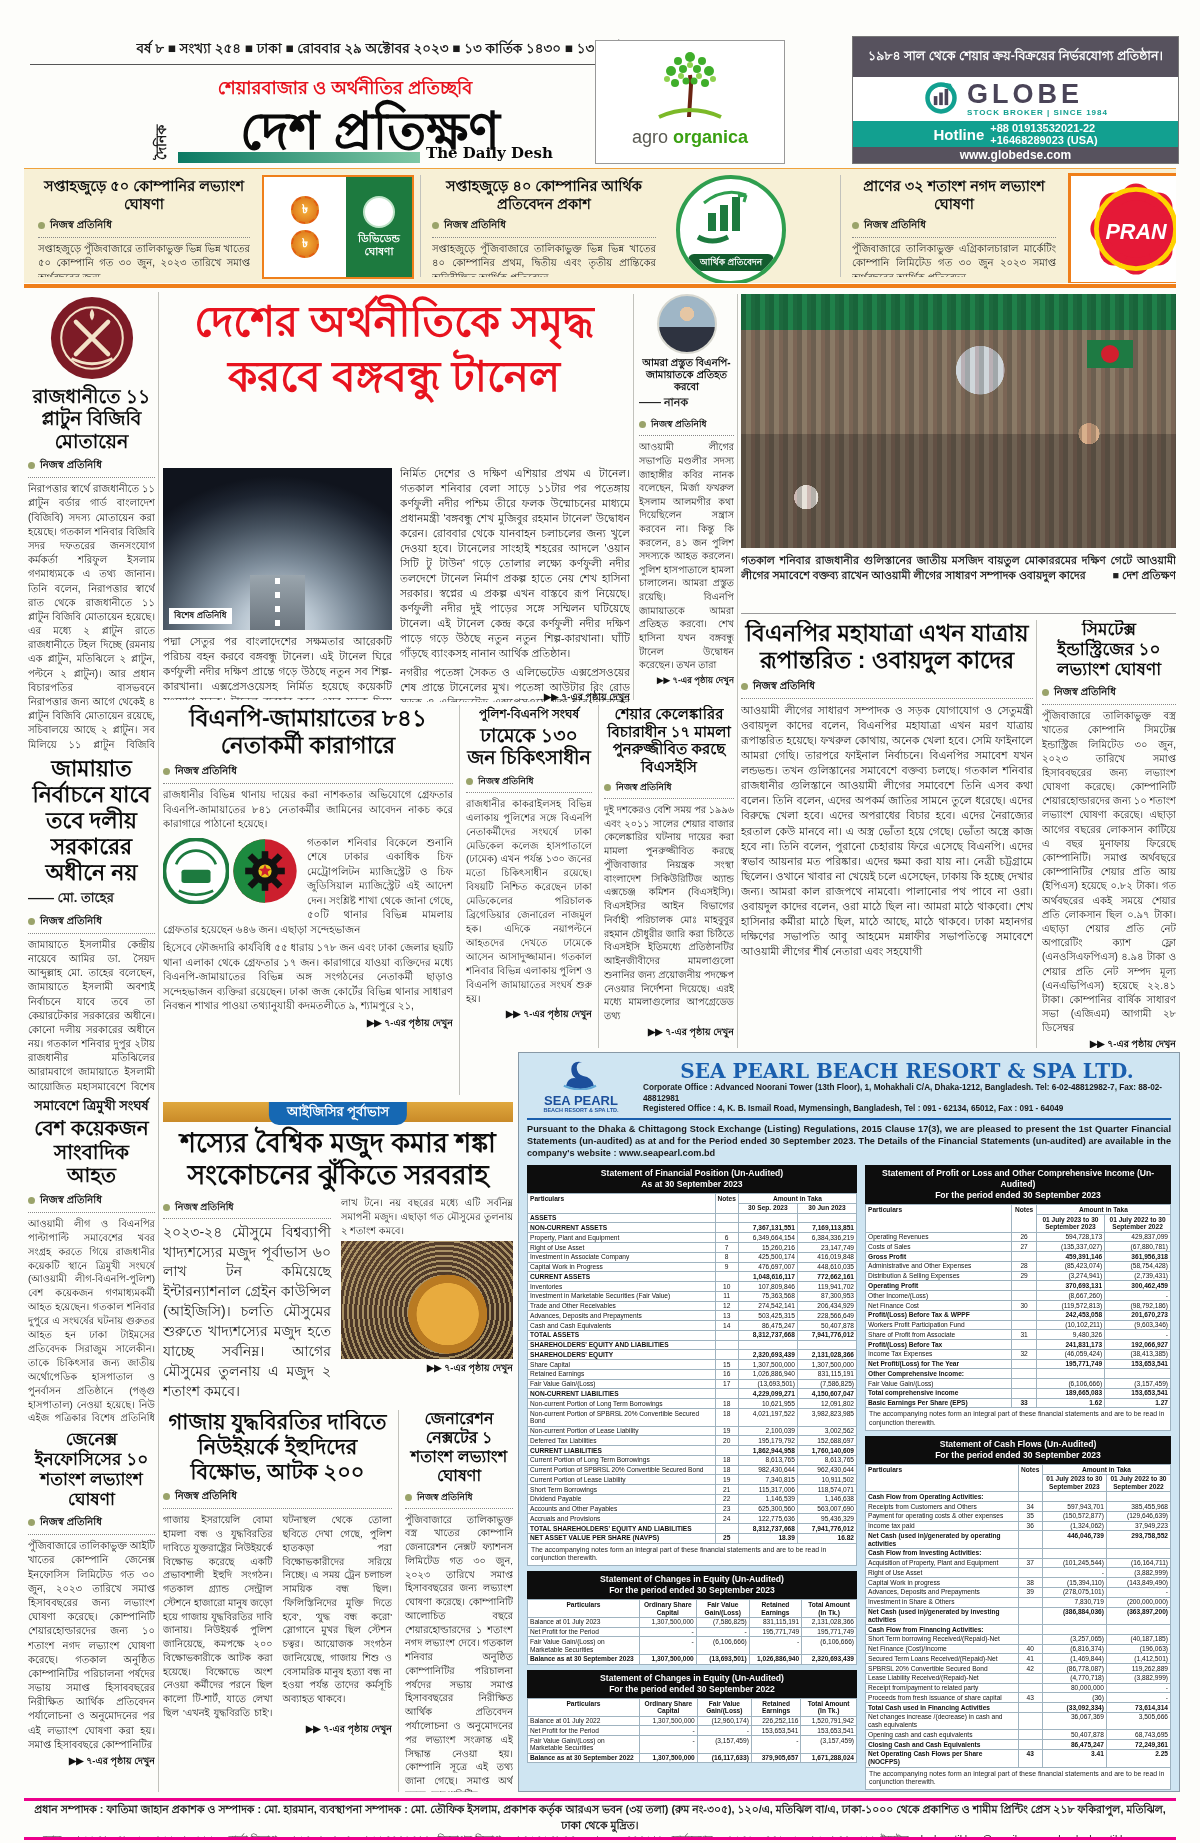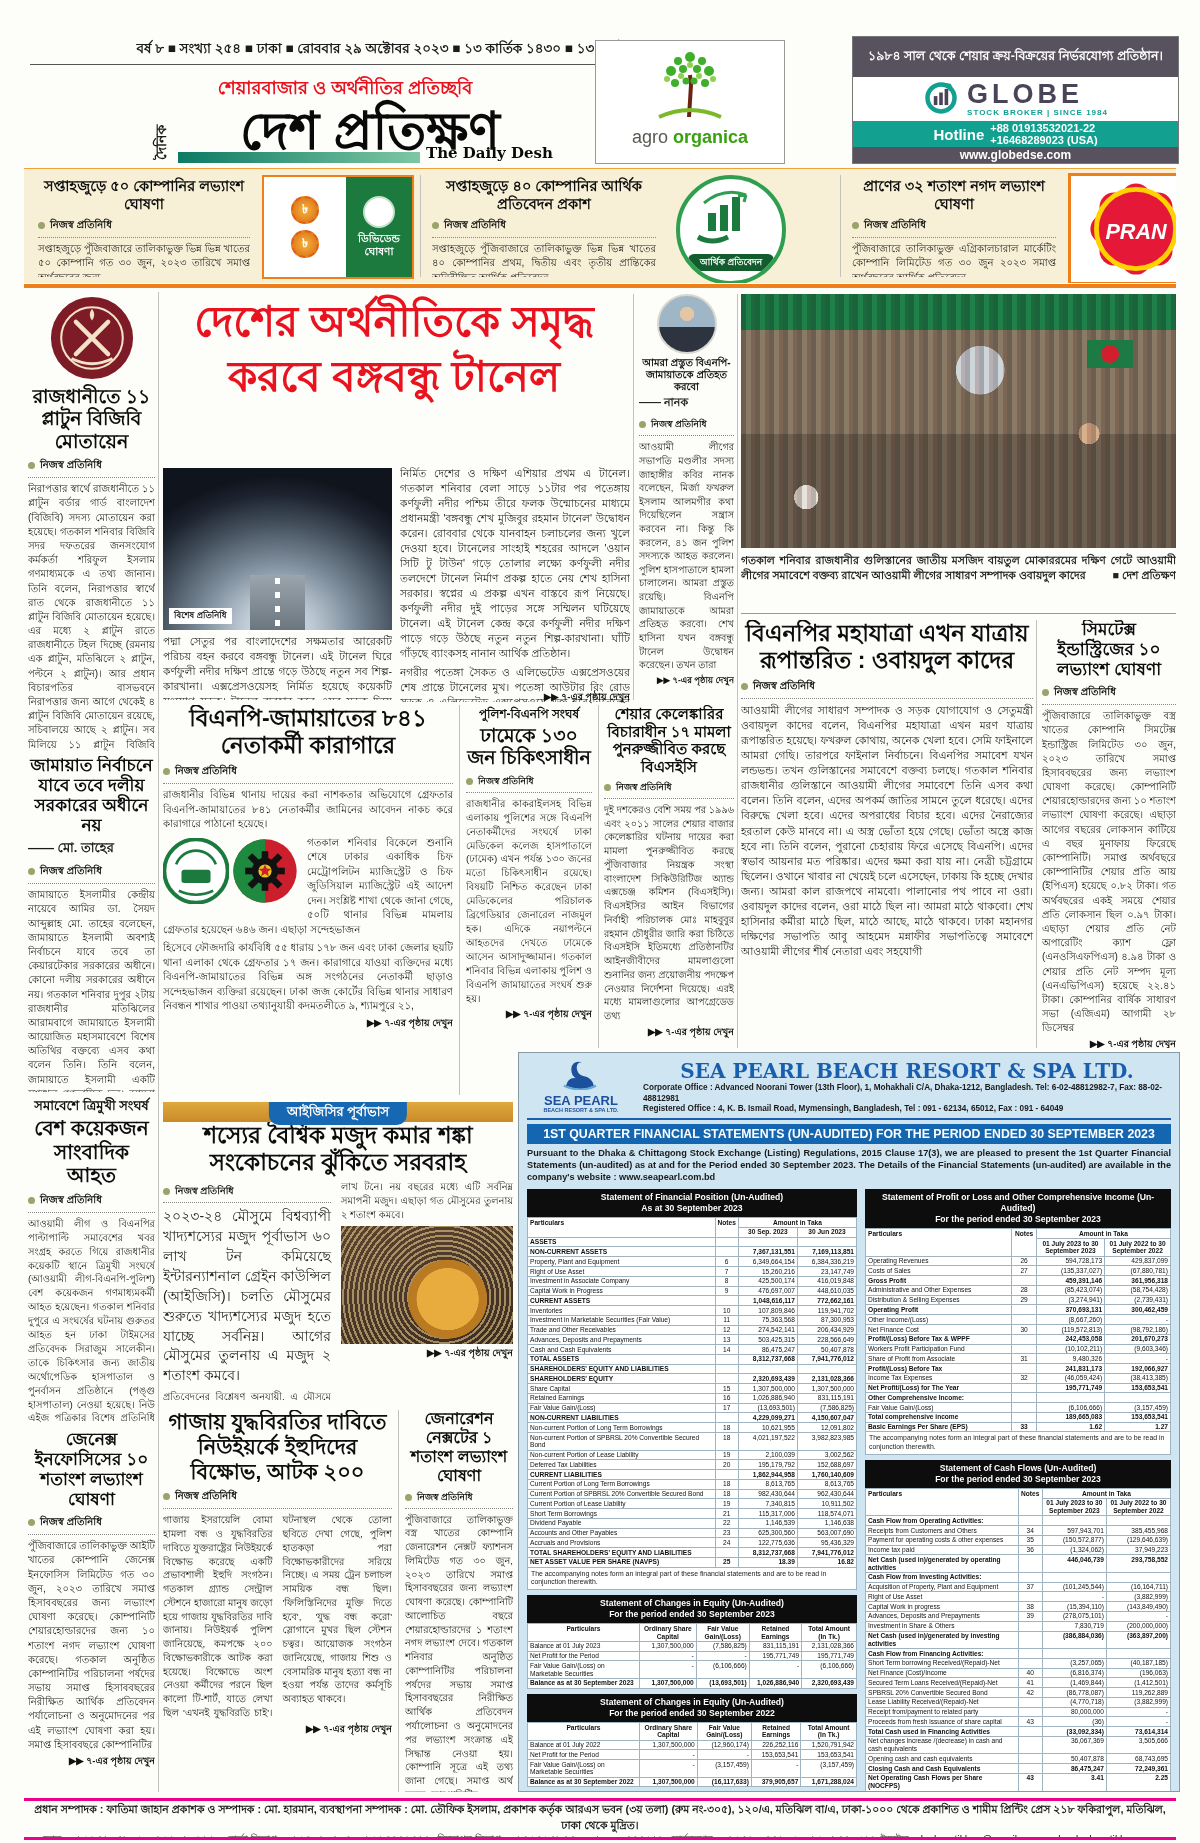--- a/index.html
+++ b/index.html
@@ -225,21 +225,21 @@
     <div class="hC" style="font-size:19px;">রাজধানীতে ১১ প্লাটুন বিজিবি মোতায়েন</div>
     <div class="by">
         <span class="dot"></span>
         <span>নিজস্ব প্রতিনিধি</span>
       </div>
     <div class="bd" style="font-size:10px;">নিরাপত্তার স্বার্থে রাজধানীতে ১১ প্লাটুন বর্ডার গার্ড বাংলাদেশ (বিজিবি) সদস্য মোতায়েন করা হয়েছে। গতকাল শনিবার বিজিবি সদর দফতরের জনসংযোগ কর্মকর্তা শরিফুল ইসলাম গণমাধ্যমকে এ তথ্য জানান। তিনি বলেন, নিরাপত্তার স্বার্থে রাত থেকে রাজধানীতে ১১ প্লাটুন বিজিবি মোতায়েন হয়েছে। এর মধ্যে ২ প্লাটুন রাতে রাজধানীতে টহল দিচ্ছে (রমনায় এক প্লাটুন, মতিঝিলে ২ প্লাটুন, পল্টনে ২ প্লাটুন)। আর প্রধান বিচারপতির বাসভবনে নিরাপত্তার জন্য আগে থেকেই ৪ প্লাটুন বিজিবি মোতায়েন রয়েছে, সচিবালয়ে আছে ২ প্লাটুন। সব মিলিয়ে ১১ প্লাটুন বিজিবি রাজধানীতে মোতায়েন আছে। ১২ প্লাটুন বিজিবি সদস্য স্ট্যান্ডবাই</div>
 
   </div>
 
   <div class="abs" style="left:28px;top:756px;width:127px;height:336px;">
-    <div class="hC" style="font-size:17px;">জামায়াত নির্বাচনে যাবে তবে দলীয় সরকারের অধীনে নয়</div>
+    <div class="hC" style="font-size:22px;">জামায়াত নির্বাচনে যাবে তবে দলীয় সরকারের অধীনে নয়</div>
     <div class="attrib">—— মো. তাহের</div>
     <div class="by">
         <span class="dot"></span>
         <span>নিজস্ব প্রতিনিধি</span>
       </div>
     <div class="bd" style="font-size:10px;">জামায়াতে ইসলামীর কেন্দ্রীয় নায়েবে আমির ডা. সৈয়দ আব্দুল্লাহ মো. তাহের বলেছেন, জামায়াতে ইসলামী অবশ্যই নির্বাচনে যাবে তবে তা কেয়ারটেকার সরকারের অধীনে। কোনো দলীয় সরকারের অধীনে নয়। গতকাল শনিবার দুপুর ২টায় রাজধানীর মতিঝিলের আরামবাগে জামায়াতে ইসলামী আয়োজিত মহাসমাবেশে বিশেষ অতিথির বক্তব্যে এসব কথা বলেন তিনি। তিনি বলেন, জামায়াতে ইসলামী একটি সুশৃঙ্খল গণতান্ত্রিক দল। আমরা অনেক লড়াই-সংগ্রাম করেছি। আমরা আওয়ামী লীগ বিএনপির</div>
 
   </div>
 
   <div class="abs" style="left:28px;top:1096px;width:127px;height:330px;">
@@ -385,21 +385,21 @@
         <span>নিজস্ব প্রতিনিধি</span>
       </div>
     <div class="bd" style="font-size:9.7px;">দুই দশকেরও বেশি সময় পর ১৯৯৬ এবং ২০১১ সালের শেয়ার বাজার কেলেঙ্কারির ঘটনায় দায়ের করা মামলা পুনরুজ্জীবিত করছে পুঁজিবাজার নিয়ন্ত্রক সংস্থা বাংলাদেশ সিকিউরিটিজ অ্যান্ড এক্সচেঞ্জ কমিশন (বিএসইসি)। বিএসইসির আইন বিভাগের নির্বাহী পরিচালক মোঃ মাহবুবুর রহমান চৌধুরীর জারি করা চিঠিতে বিএসইসি ইতিমধ্যে প্রতিষ্ঠানটির আইনজীবীদের মামলাগুলো শুনানির জন্য প্রয়োজনীয় পদক্ষেপ নেওয়ার নির্দেশনা দিয়েছে। এরই মধ্যে মামলাগুলোর আপগ্রেডেড তথ্য</div>
     <div class="more">▶▶ ৭-এর পৃষ্ঠায় দেখুন</div>
   </div>
 
   <div class="abs" style="left:163px;top:1102px;width:350px;height:298px;">
     <div style="position:relative;height:20px;background:linear-gradient(#e0a83e,#c98a28);">
       <div style="position:absolute;left:50%;top:-2px;transform:translateX(-50%);background:#1668b3;color:#fff;font-weight:bold;font-size:13px;padding:2px 18px;border-radius:0 0 10px 10px;">আইজিসির পূর্বাভাস</div>
     </div>
-    <div class="hC" style="font-size:23px;margin-top:0;">শস্যের বৈশ্বিক মজুদ কমার শঙ্কা সংকোচনের ঝুঁকিতে সরবরাহ</div>
+    <div class="hC" style="font-size:27px;margin-top:6px;">শস্যের বৈশ্বিক মজুদ কমার শঙ্কা সংকোচনের ঝুঁকিতে সরবরাহ</div>
     <div style="display:flex;gap:10px;margin-top:4px;">
       <div style="width:168px;">
         <div class="by" style="font-size:9.5px;">
             <span class="dot"></span>
             <span>নিজস্ব প্রতিনিধি</span>
           </div>
         <div class="bd" style="font-size:14px;">২০২৩-২৪ মৌসুমে বিশ্বব্যাপী খাদ্যশস্যের মজুদ পূর্বাভাস ৬০ লাখ টন কমিয়েছে ইন্টারন্যাশনাল গ্রেইন কাউন্সিল (আইজিসি)। চলতি মৌসুমের শুরুতে খাদ্যশস্যের মজুদ হতে যাচ্ছে সর্বনিম্ন। আগের মৌসুমের তুলনায় এ মজুদ ২ শতাংশ কমবে।</div>
         <div class="bd" style="font-size:9.8px;">প্রতিবেদনের বিশ্লেষণ অনুযায়ী, এ মৌসুমে বিভিন্ন খাদ্যশস্যের মজুদ কমবে। এর পেছনে চীন, ব্যবহারকারী ও ভোক্তা দেশগুলোয় নাজুক মজুদ পরিস্থিতিকে দায়ী করা হচ্ছে। বিশ্বজুড়ে বিভিন্ন অঞ্চলে ইউক্রেনে চলমান যুদ্ধ ও ভারতের বিধিনিষেধ সরবরাহে নেতিবাচক প্রভাব ফেলেছে। খাদ্যশস্যের উৎপাদন নিয়ে সংশোধিত পূর্বাভাসে সমাপনী মজুদ দাঁড়াবে ৫৮ কোটি ২০ লাখ টন, যা</div>
       </div>
       <div style="flex:1;">
@@ -440,21 +440,20 @@
         </svg>
         <div style="font-size:13px;font-weight:bold;color:#1c4f9c;line-height:1;">SEA PEARL</div>
         <div style="font-size:5.5px;font-weight:bold;color:#1c4f9c;">BEACH RESORT &amp; SPA LTD.</div>
       </div>
       <div style="flex:1;">
         <div style="font-family:'DejaVu Serif',serif;font-weight:bold;font-size:20px;color:#1a5fae;text-align:center;">SEA PEARL BEACH RESORT &amp; SPA LTD.</div>
         <div style="font-size:8.2px;font-weight:bold;line-height:1.3;">Corporate Office : Advanced Noorani Tower (13th Floor), 1, Mohakhali C/A, Dhaka-1212, Bangladesh. Tel: 6-02-48812982-7, Fax: 88-02-48812981</div>
         <div style="font-size:8.2px;font-weight:bold;line-height:1.3;">Registered Office : 4, K. B. Ismail Road, Mymensingh, Bangladesh, Tel : 091 - 62134, 65012, Fax : 091 - 64049</div>
       </div>
     </div>
-    <div style="margin-top:4px;background:#1566b0;color:#fff;font-weight:bold;font-size:12.3px;text-align:center;padding:3px 0;">1ST QUARTER FINANCIAL STATEMENTS (UN-AUDITED) FOR THE PERIOD ENDED 30 SEPTEMBER 2023</div>
     <div style="margin-top:4px;font-size:9.2px;font-weight:bold;text-align:justify;line-height:1.3;">Pursuant to the Dhaka &amp; Chittagong Stock Exchange (Listing) Regulations, 2015 Clause 17(3), we are pleased to present the 1st Quarter Financial Statements (un-audited) as at and for the Period ended 30 September 2023. The Details of the Financial Statements (un-audited) are available in the company's website : www.seapearl.com.bd</div>
 
     <div style="display:flex;gap:8px;margin-top:5px;">
 
       <div style="width:330px;">
         <div class="adcap"><span>Statement of Financial Position (Un-Audited)</span><br>
           <span>As at 30 September 2023</span></div>
         <table class="fintab t4">
           <thead>
             <tr>

